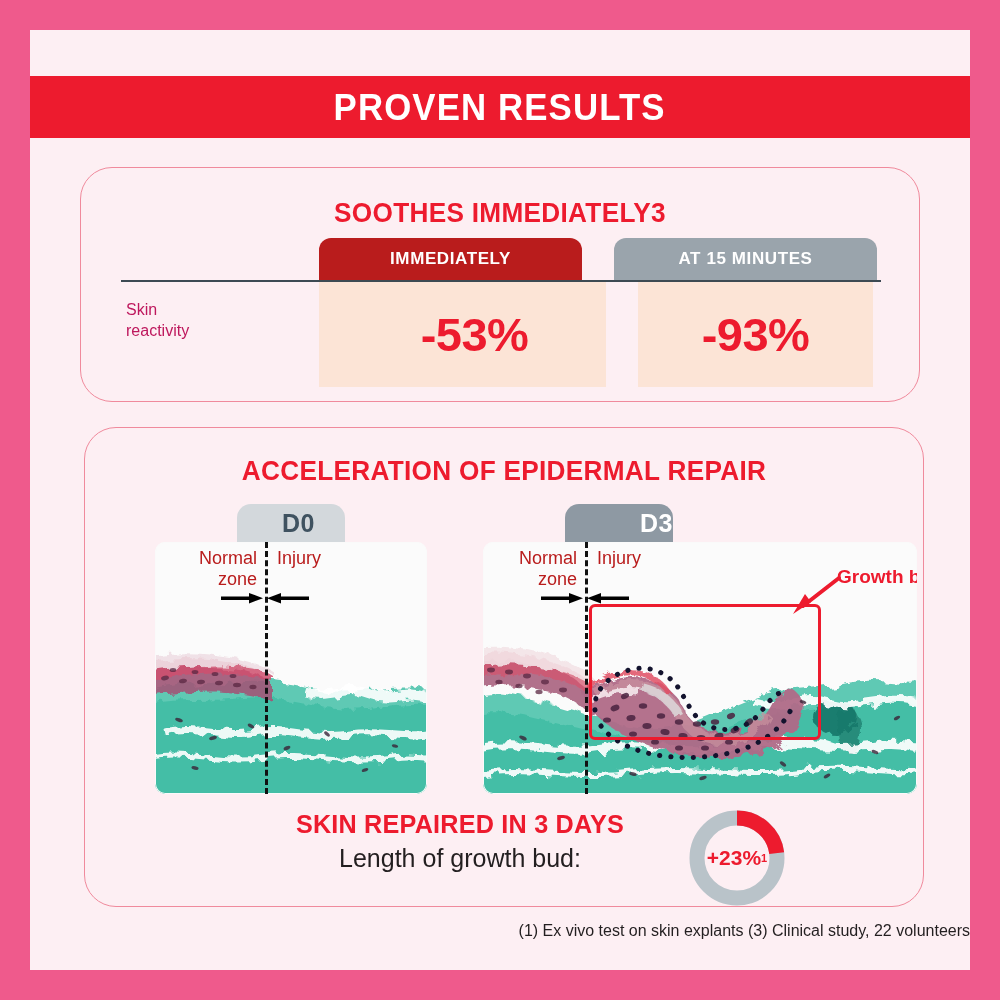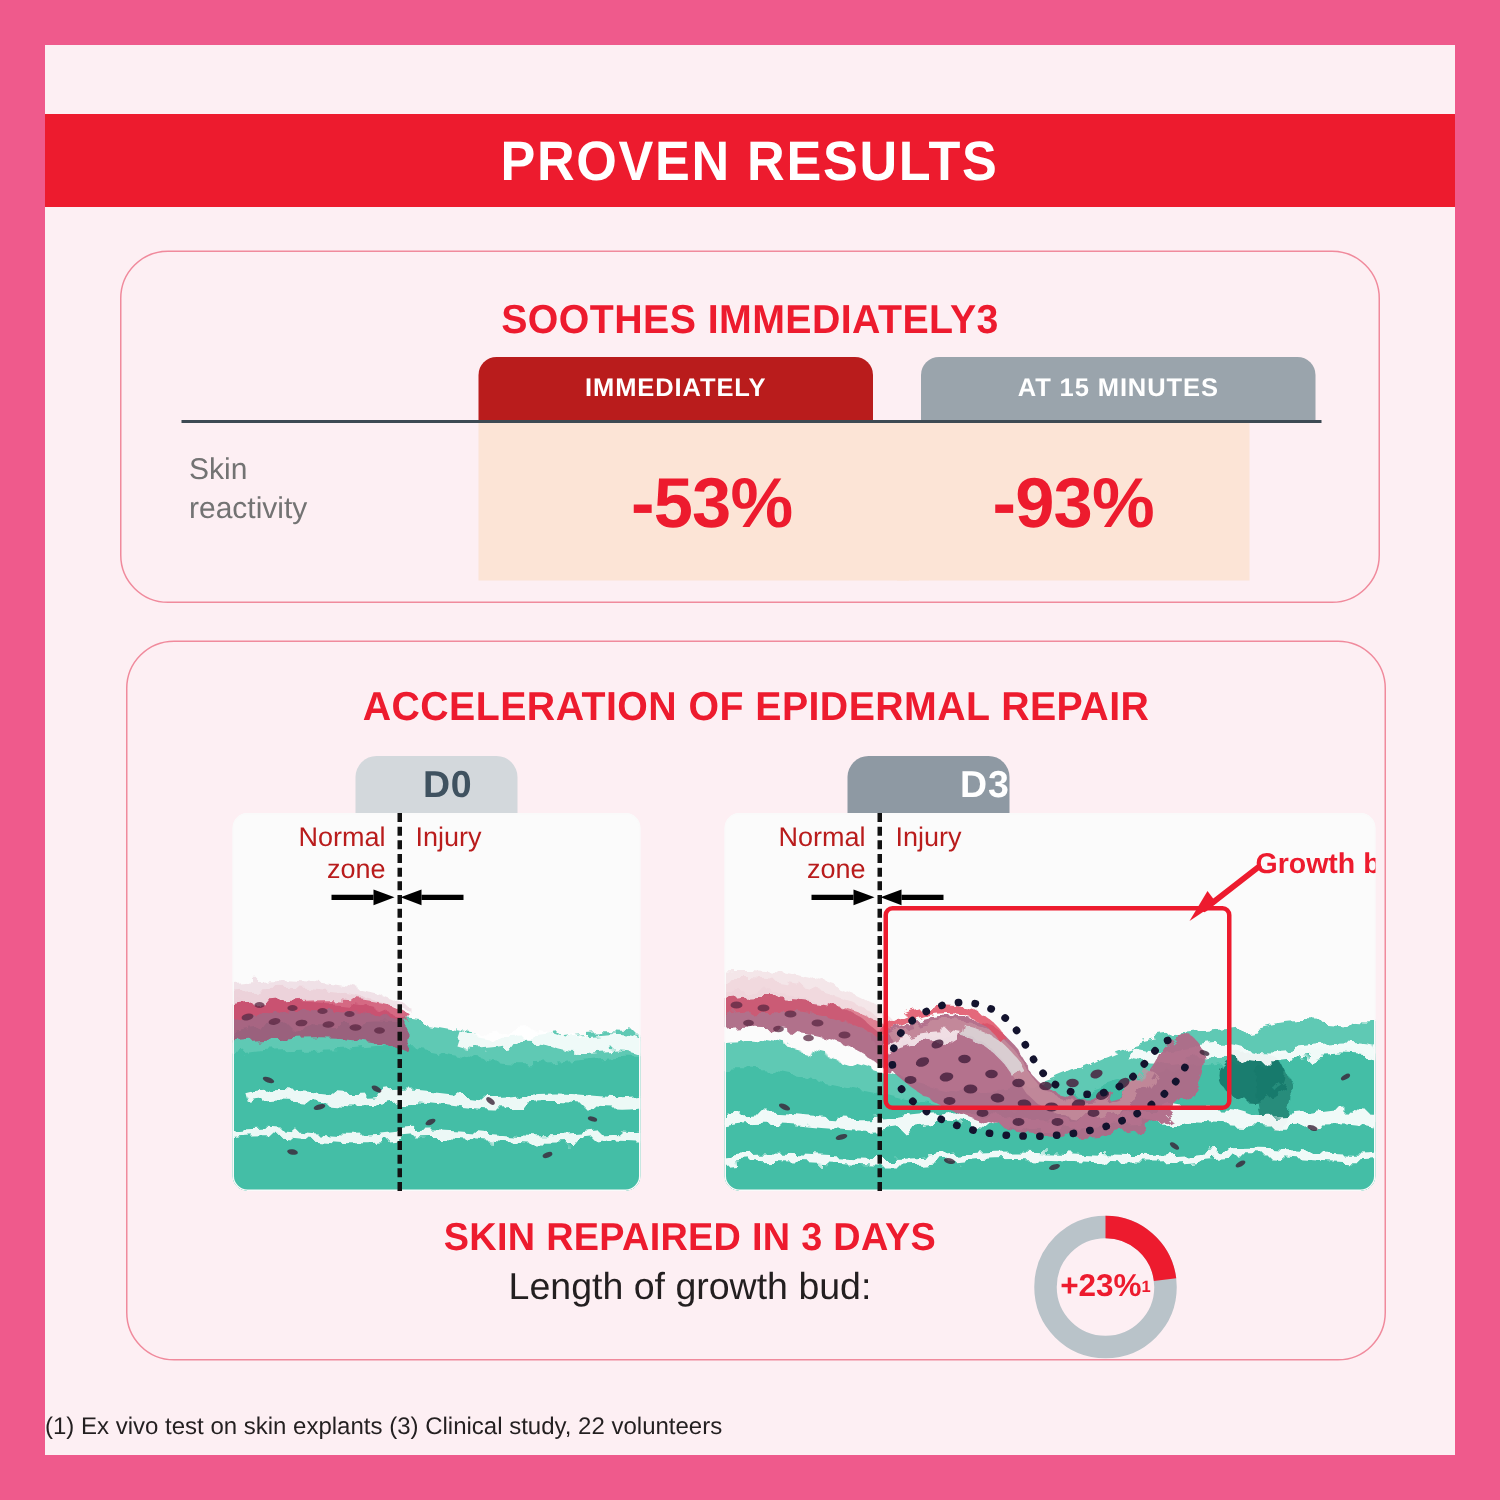--- a/index.html
+++ b/index.html
@@ -133,35 +133,35 @@
   .valcell {
     position: absolute;
     top: 44px;
     height: 105px;
     background: #fce4d6;
     display: flex;
     align-items: center;
     justify-content: center;
   }
   #val-immediately { left: 238px; width: 263px; padding-left: 24px; }
-  #val-15min { left: 517px; width: 235px; }
+  #val-15min { left: 557px; width: 235px; }
   .valnum {
     color: #ed1b2e;
     font-size: 47px;
     font-weight: bold;
     line-height: 1;
     letter-spacing: -0.5px;
   }
   .rowlabel {
     position: absolute;
     left: 45px;
     top: 62px;
     width: 180px;
-    color: #737373;
-    font-size: 20px;
+    color: #be185d;
+    font-size: 16px;
     line-height: 1.3;
   }
   
   .pill {
     position: absolute;
     height: 38px;
     border-radius: 14px 14px 0 0;
     display: flex;
     align-items: center;
     justify-content: center;
@@ -290,24 +290,23 @@
   }
   .donut-val sup {
     font-size: 11px;
     vertical-align: super;
   }
   .footnote {
     position: absolute;
     left: 0;
     top: 892px;
     width: 940px;
-    text-align: left;
+    text-align: right;
     color: #231f20;
     font-size: 16px;
-    margin-top: 21px;
   }
 </style>
 </head>
 <body>
 
 <div id="root">
   <div class="inner">
 
     <div class="banner">
       <div class="banner-title">PROVEN RESULTS</div>

